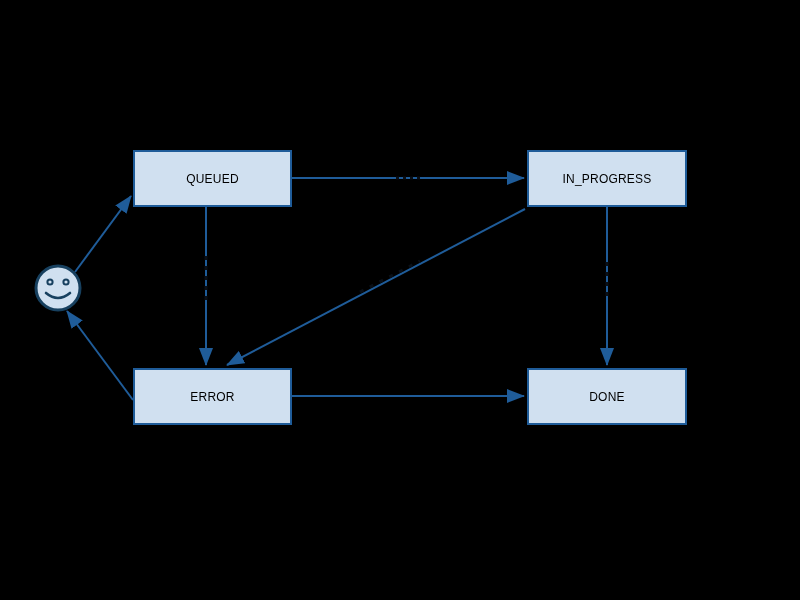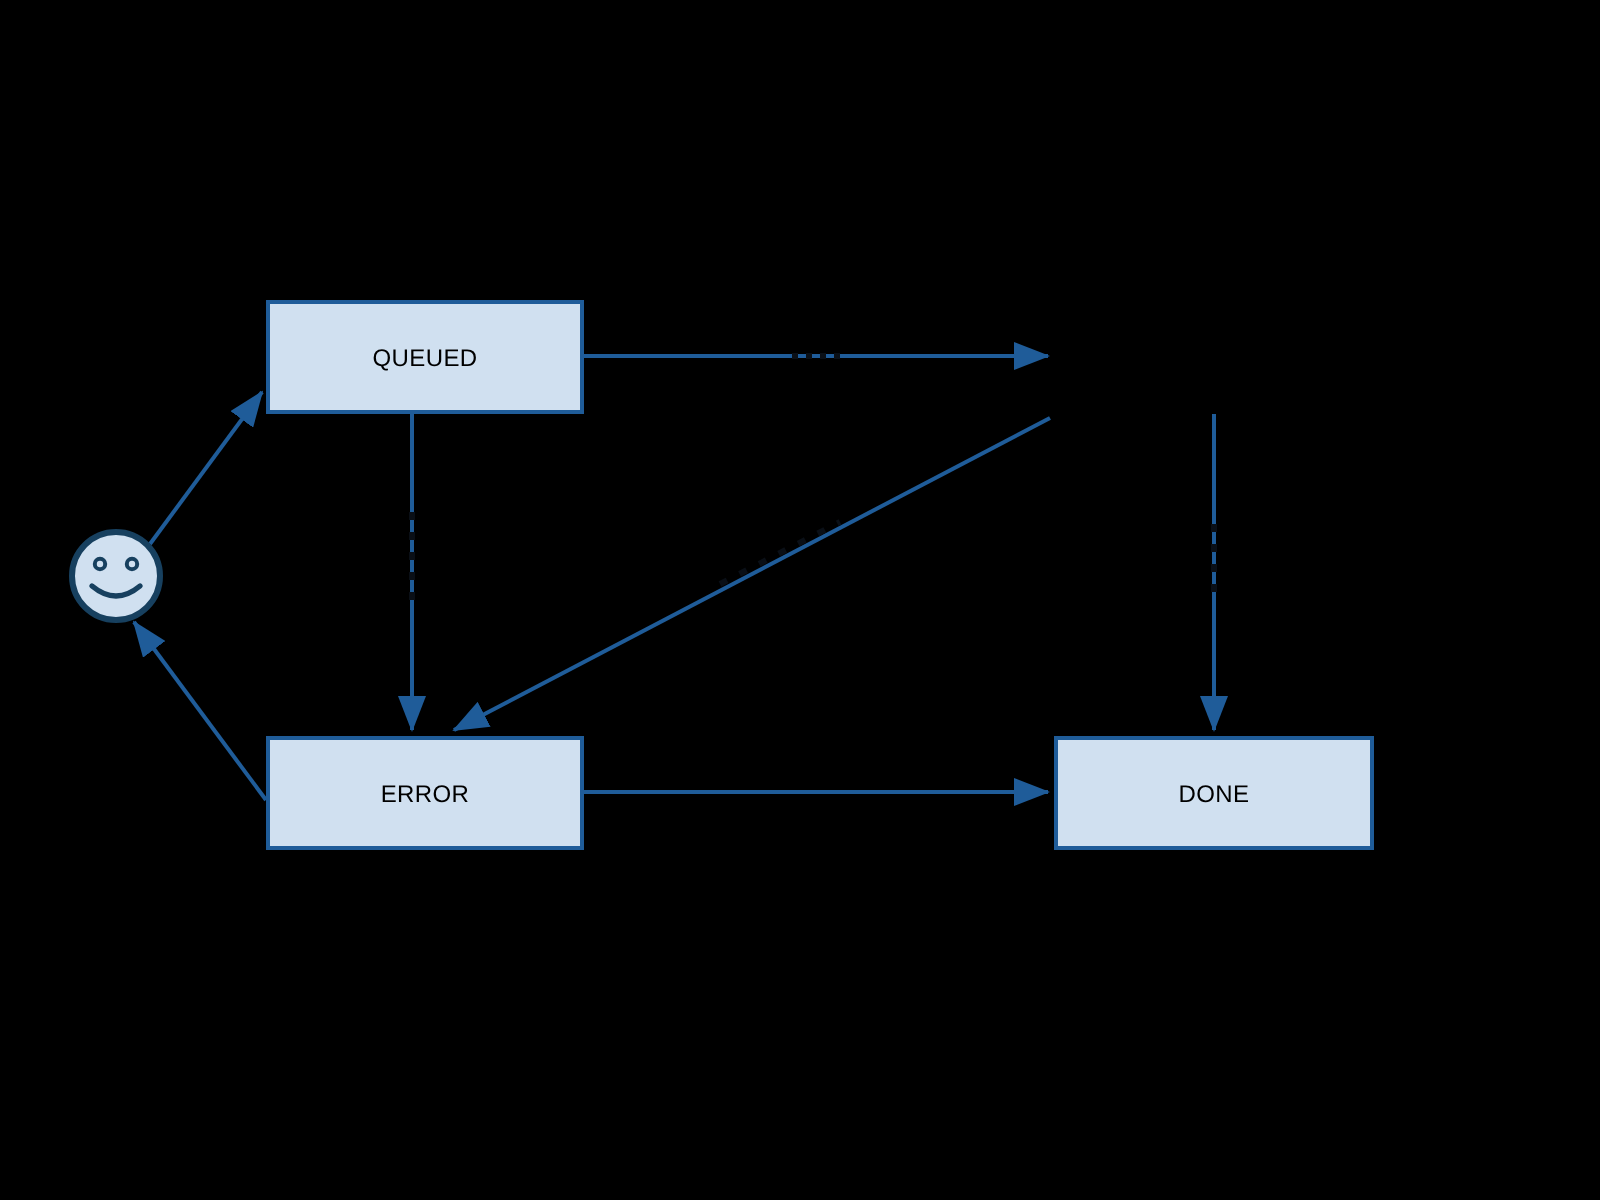--- a/index.html
+++ b/index.html
@@ -79,20 +79,23 @@
       <circle cx="50" cy="282" r="2.6" fill="none" stroke="#17405f" stroke-width="2"></circle>
       <circle cx="66" cy="282" r="2.6" fill="none" stroke="#17405f" stroke-width="2"></circle>
       <path d="M 46 293 Q 58 303 70 293" fill="none" stroke="#17405f" stroke-width="2.6" stroke-linecap="round"></path>
     </g>
   </svg>
 
   <div class="state-node" style="left:133px; top:150px; width:159px; height:57px;">
     <span class="state-label">QUEUED</span>
   </div>
 
+  <div class="state-node" style="left:527px; top:150px; width:160px; height:57px;">
+    <span class="state-label">IN_PROGRESS</span>
+  </div>
 
   <div class="state-node" style="left:527px; top:368px; width:160px; height:57px;">
     <span class="state-label">DONE</span>
   </div>
 
   <div class="state-node" style="left:133px; top:368px; width:159px; height:57px;">
     <span class="state-label">ERROR</span>
   </div>
 
 </div>

